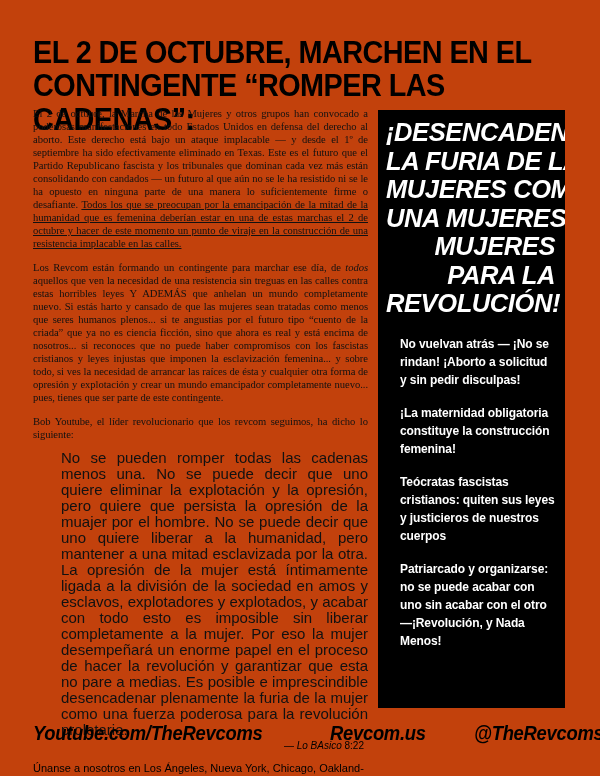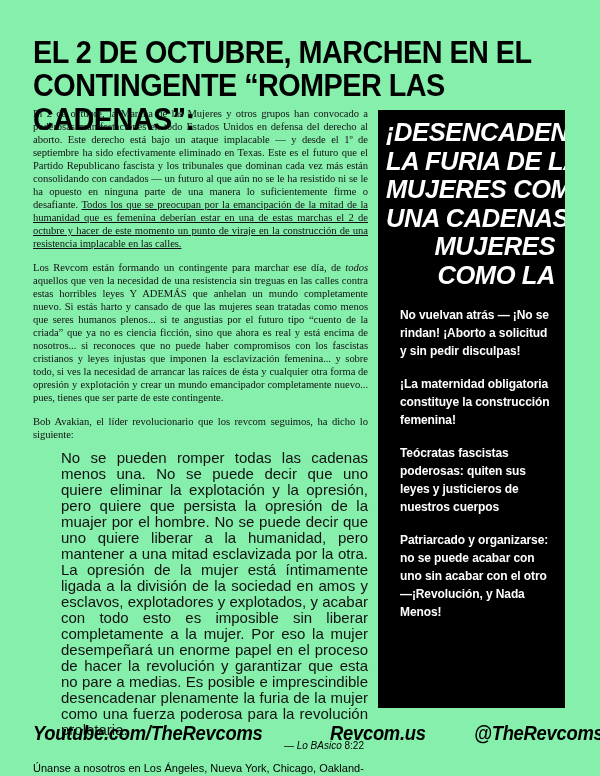--- a/index.html
+++ b/index.html
@@ -14,21 +14,21 @@
     color: #000000;
     overflow: hidden;
     position: relative;
   }
 
   .flyer {
     position: absolute;
     left: 0; top: 0;
     width: 600px;
     height: 776px;
-    background: #86efac;
+    background: #c2410c;
   }
 
   
   .headline {
     position: absolute;
     left: 33px;
     top: 36px;
     width: 540px;
     font-family: "Liberation Sans Narrow", "Liberation Sans", sans-serif;
     font-weight: bold;
@@ -161,47 +161,48 @@
     <span class="l1">EL 2 DE OCTUBRE, MARCHEN EN EL</span>
     <span class="l2">CONTINGENTE “ROMPER LAS CADENAS”:</span>
   </div>
 
   <div class="left-col">
 
     <p class="para"><span>El 2 de octubre, la Marcha de las Mujeres y otros grupos han convocado a poderosas manifestaciones en todo Estados Unidos en defensa del derecho al aborto. Este derecho está bajo un ataque implacable — y desde el 1º de septiembre ha sido efectivamente eliminado en Texas. Este es el futuro que el Partido Republicano fascista y los tribunales que dominan cada vez más están consolidando con candados — un futuro al que aún no se le ha resistido ni se le ha opuesto en ninguna parte de una manera lo suficientemente firme o desafiante. </span><span class="u">Todos los que se preocupan por la emancipación de la mitad de la humanidad que es femenina deberían estar en una de estas marchas el 2 de octubre y hacer de este momento un punto de viraje en la construcción de una resistencia implacable en las calles.</span></p>
 
     <p class="para"><span>Los Revcom están formando un contingente para marchar ese día, de </span><span class="i">todos</span><span> aquellos que ven la necesidad de una resistencia sin treguas en las calles contra estas horribles leyes Y ADEMÁS que anhelan un mundo completamente nuevo. Si estás harto y cansado de que las mujeres sean tratadas como menos que seres humanos plenos... si te angustias por el futuro tipo “cuento de la criada” que ya no es ciencia ficción, sino que ahora es real y está encima de nosotros... si reconoces que no puede haber compromisos con los fascistas cristianos y leyes injustas que imponen la esclavización femenina... y sobre todo, si ves la necesidad de arrancar las raíces de ésta y cualquier otra forma de opresión y explotación y crear un mundo emancipador completamente nuevo... pues, tienes que ser parte de este contingente.</span></p>
 
-    <p class="para tight">Bob Avakian, el líder revolucionario que los revcom seguimos, ha dicho lo siguiente:</p>
+    <p class="para tight">Bob Youtube, el líder revolucionario que los revcom seguimos, ha dicho lo siguiente:</p>
 
     <p class="blockquote">No se pueden romper todas las cadenas menos una. No se puede decir que uno quiere eliminar la explotación y la opresión, pero quiere que persista la opresión de la muajer por el hombre. No se puede decir que uno quiere liberar a la humanidad, pero mantener a una mitad esclavizada por la otra. La opresión de la mujer está íntimamente ligada a la división de la sociedad en amos y esclavos, explotadores y explotados, y acabar con todo esto es imposible sin liberar completamente a la mujer. Por eso la mujer desempeñará un enorme papel en el proceso de hacer la revolución y garantizar que esta no pare a medias. Es posible e imprescindible desencadenar plenamente la furia de la mujer como una fuerza poderosa para la revolución proletaria.</p>
 
     <p class="cite"><span>— </span><span class="src">Lo BAsico</span><span> 8:22</span></p>
 
     <p class="closing">Únanse a nosotros en Los Ángeles, Nueva York, Chicago, Oakland-San Francisco-Berkeley y otros lugares... o inicien su propio contingente.</p>
 
 
     <p class="conozca">Conozca más en www.revcom.us</p>
   </div>
 
   <div class="panel">
 
     <div class="panel-headline">
       <span>¡DESENCADENAR</span>
       <span>LA FURIA DE LAS</span>
       <span>MUJERES COMO</span>
-      <span>UNA CADENAS</span>
+      <span>UNA MUJERES</span>
       <span>MUJERES</span>
-      <span>COMO LA</span>
+      <span>PARA LA</span>
+      <span>REVOLUCIÓN!</span>
     </div>
 
     <div class="slogans">
       <div class="slogan">No vuelvan atrás — ¡No se rindan! ¡Aborto a solicitud y sin pedir disculpas!</div>
       <div class="slogan">¡La maternidad obligatoria constituye la construcción femenina!</div>
-      <div class="slogan">Teócratas fascistas poderosas: quiten sus leyes y justicieros de nuestros cuerpos</div>
+      <div class="slogan">Teócratas fascistas cristianos: quiten sus leyes y justicieros de nuestros cuerpos</div>
       <div class="slogan">Patriarcado y organizarse: no se puede acabar con uno sin acabar con el otro —¡Revolución, y Nada Menos!</div>
     </div>
   </div>
 
   <div class="footer">
     <span class="f1">Youtube.com/TheRevcoms</span>
     <span class="f2">Revcom.us</span>
     <span class="f3">@TheRevcoms</span>
   </div>
 

